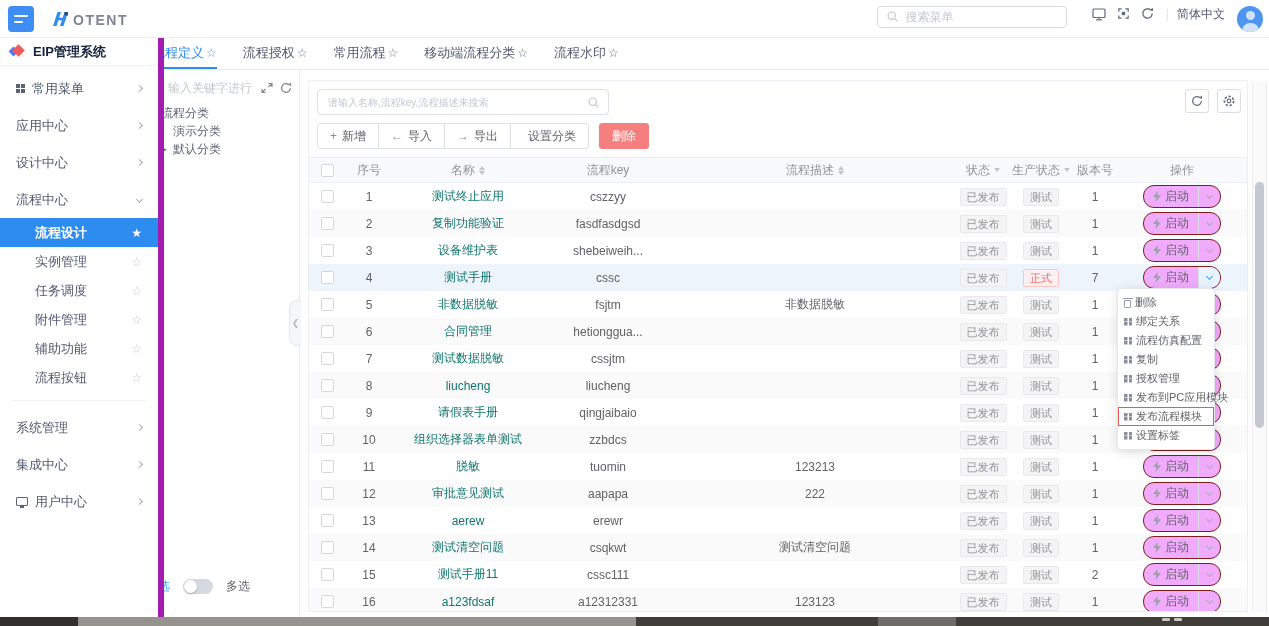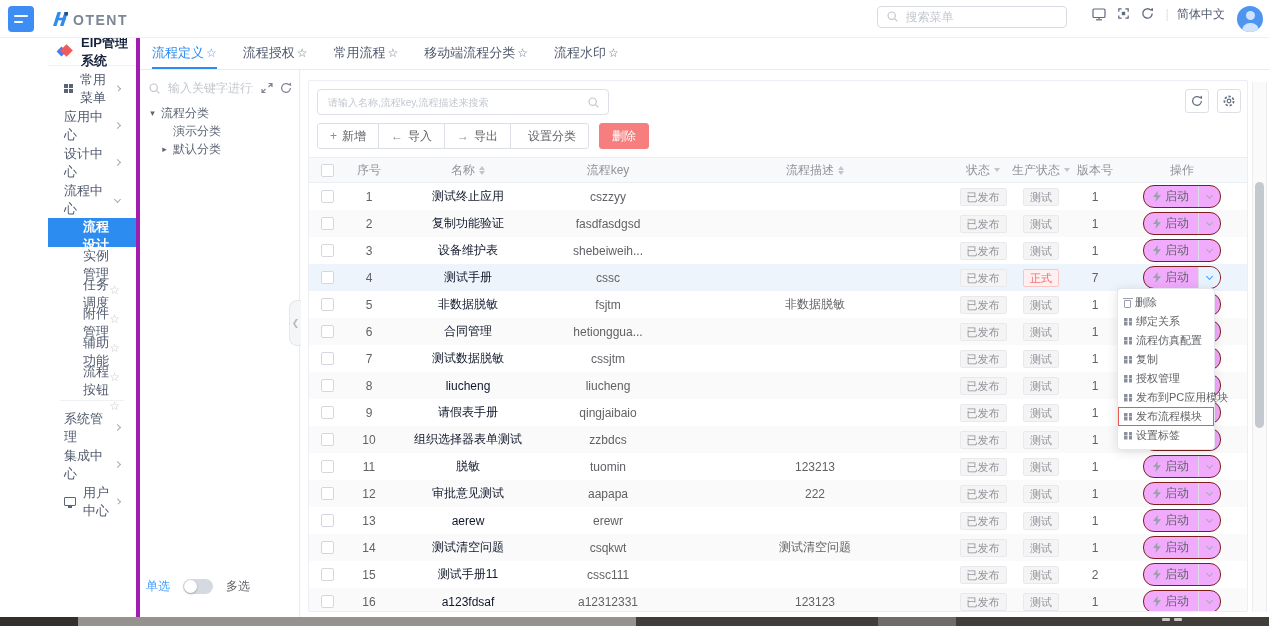--- a/index.html
+++ b/index.html
@@ -21,39 +21,39 @@
   .top-search input{border:none;outline:none;flex:1;width:0;font-size:12px;color:#515a6e;font-family:inherit;}
   .top-search input::placeholder{color:#c3c7ce;}
   .top-ic{margin-right:9px;cursor:pointer;}
   .top-sep{color:#e2e4e8;margin:0 8px 0 2px;font-size:13px;}
   .lang{font-size:12px;color:#515a6e;cursor:pointer;}
   .avatar{width:26px;height:26px;border-radius:50%;background:#4d95f1;position:relative;overflow:hidden;margin-left:12px;cursor:pointer;flex:none;}
   .avatar::before{content:"";position:absolute;top:5px;left:8.5px;width:9px;height:9px;border-radius:50%;background:#cfe3fc;}
   .avatar::after{content:"";position:absolute;bottom:-2px;left:4.5px;width:17px;height:11px;border-radius:8px 8px 0 0;background:#cfe3fc;}
 
   
-  .sidebar{position:absolute;left:0;top:38px;width:140px;bottom:9px;background:#fff;border-right:4px solid #a21caf;z-index:4;padding-left:48px;}
+  .sidebar{position:absolute;left:0;top:38px;width:164px;bottom:9px;background:#fff;border-right:6px solid #a21caf;z-index:4;}
   .side-title{height:28px;display:flex;align-items:center;padding-left:10px;gap:8px;border-bottom:1px solid #f0f1f3;
               font-weight:bold;font-size:13px;color:#17233d;}
   .diamond{position:relative;width:15px;height:15px;flex:none;}
   .diamond::before{content:"";position:absolute;left:0;top:4px;width:7px;height:7px;background:#4a7bf5;transform:rotate(45deg);}
   .diamond::after{content:"";position:absolute;left:4px;top:2px;width:9px;height:9px;background:#ee5b5b;transform:rotate(45deg);}
   .side-list{margin-top:4px;}
   .side-item{height:37px;display:flex;align-items:center;padding:0 16px 0 16px;font-size:13px;color:#515a6e;cursor:pointer;}
   .si-icon{display:none;margin-right:7px;flex:none;}
   .si-icon.grid{display:inline-block;width:9px;height:9px;background-repeat:no-repeat;
      background-image:linear-gradient(#5a6475,#5a6475),linear-gradient(#5a6475,#5a6475),linear-gradient(#5a6475,#5a6475),linear-gradient(#5a6475,#5a6475);
      background-size:4px 4px;background-position:0 0,5px 0,0 5px,5px 5px;}
   .si-icon.monitor{display:inline-block;width:12px;height:9px;border:1px solid #5a6475;border-radius:1px;position:relative;}
   .si-icon.monitor::after{content:"";position:absolute;left:3px;bottom:-3px;width:4px;height:2px;background:#5a6475;}
   .chev{display:inline-block;width:5px;height:5px;border-right:1.2px solid #a5abb5;border-bottom:1.2px solid #a5abb5;}
   .chev.right{transform:rotate(-45deg);}
   .chev.down{transform:rotate(45deg);}
   .side-item .chev{margin-left:auto;}
-  .sub-item{height:29px;display:flex;align-items:center;padding:0 16px 0 35px;font-size:13px;color:#515a6e;cursor:pointer;flex-direction:column;}
+  .sub-item{height:29px;display:flex;align-items:center;padding:0 16px 0 35px;font-size:13px;color:#515a6e;cursor:pointer;}
   .sub-item .star{margin-left:auto;color:#c5c8ce;font-size:12px;}
   .sub-item.active{background:#2d8cf0;color:#fff;font-weight:bold;}
   .sub-item.active .star{color:#fff;}
   .side-divider{height:1px;background:#f0f1f3;margin:8px 12px;}
 
   
   .tabsbar{position:absolute;left:140px;right:0;top:38px;height:32px;background:#fff;border-bottom:1px solid #e8eaec;
            display:flex;align-items:flex-end;padding-left:12px;gap:26px;z-index:3;}
   .tab{height:31px;line-height:29px;font-size:13px;color:#515a6e;cursor:pointer;border-bottom:2px solid transparent;white-space:nowrap;}
   .tab .star{margin-left:2px;font-size:12px;opacity:.85;}
@@ -97,21 +97,21 @@
   .tb-btn.danger{background:#f67e7e;border-color:#f67e7e;color:#fff;margin-left:10px;border-radius:3px;}
 
   .tbl{position:absolute;left:0;right:0;top:76px;bottom:0;overflow:hidden;}
   .thead,.trow{display:grid;grid-template-columns:36px 48px 150px 130px 1fr 52px 64px 44px 130px;align-items:center;}
   .thead{height:26px;background:#f8f9fb;border-top:1px solid #ebeef5;border-bottom:1px solid #ebeef5;color:#909399;}
   .hc,.c{display:flex;align-items:center;justify-content:center;overflow:hidden;white-space:nowrap;}
   .trow{height:27px;color:#606266;}
   .trow:nth-child(even){background:#fafafa;}
   .trow.selected{background:#eef4fb;}
   .cb{width:13px;height:13px;border:1px solid #d4d7de;border-radius:2px;background:#fff;cursor:pointer;}
-  .lnk{color:#0f172a;cursor:pointer;text-decoration:none;}
+  .lnk{color:#0f766e;cursor:pointer;text-decoration:none;}
   .badge{display:inline-block;padding:0 6px;height:18px;line-height:16px;border:1px solid #e9e9eb;background:#f4f4f5;
          color:#909399;border-radius:2px;font-size:11px;}
   .badge.danger{background:#fef0f0;border-color:#fbc4c4;color:#f56c6c;}
   .sort{display:inline-flex;flex-direction:column;margin-left:4px;gap:1px;}
   .sort::before{content:"";border:3.5px solid transparent;border-bottom:4px solid #c0c4cc;border-top:none;}
   .sort::after{content:"";border:3.5px solid transparent;border-top:4px solid #c0c4cc;border-bottom:none;}
   .fcaret{display:inline-block;margin-left:4px;border-left:3.5px solid transparent;border-right:3.5px solid transparent;
           border-top:4px solid #c0c4cc;}
   .op-btn{display:inline-flex;border:1px solid #7f1d1d;border-radius:11px;overflow:hidden;background:#f0abfc;}
   .op-main{display:flex;align-items:center;gap:4px;padding:0 9px;height:21px;cursor:pointer;color:#606266;}

